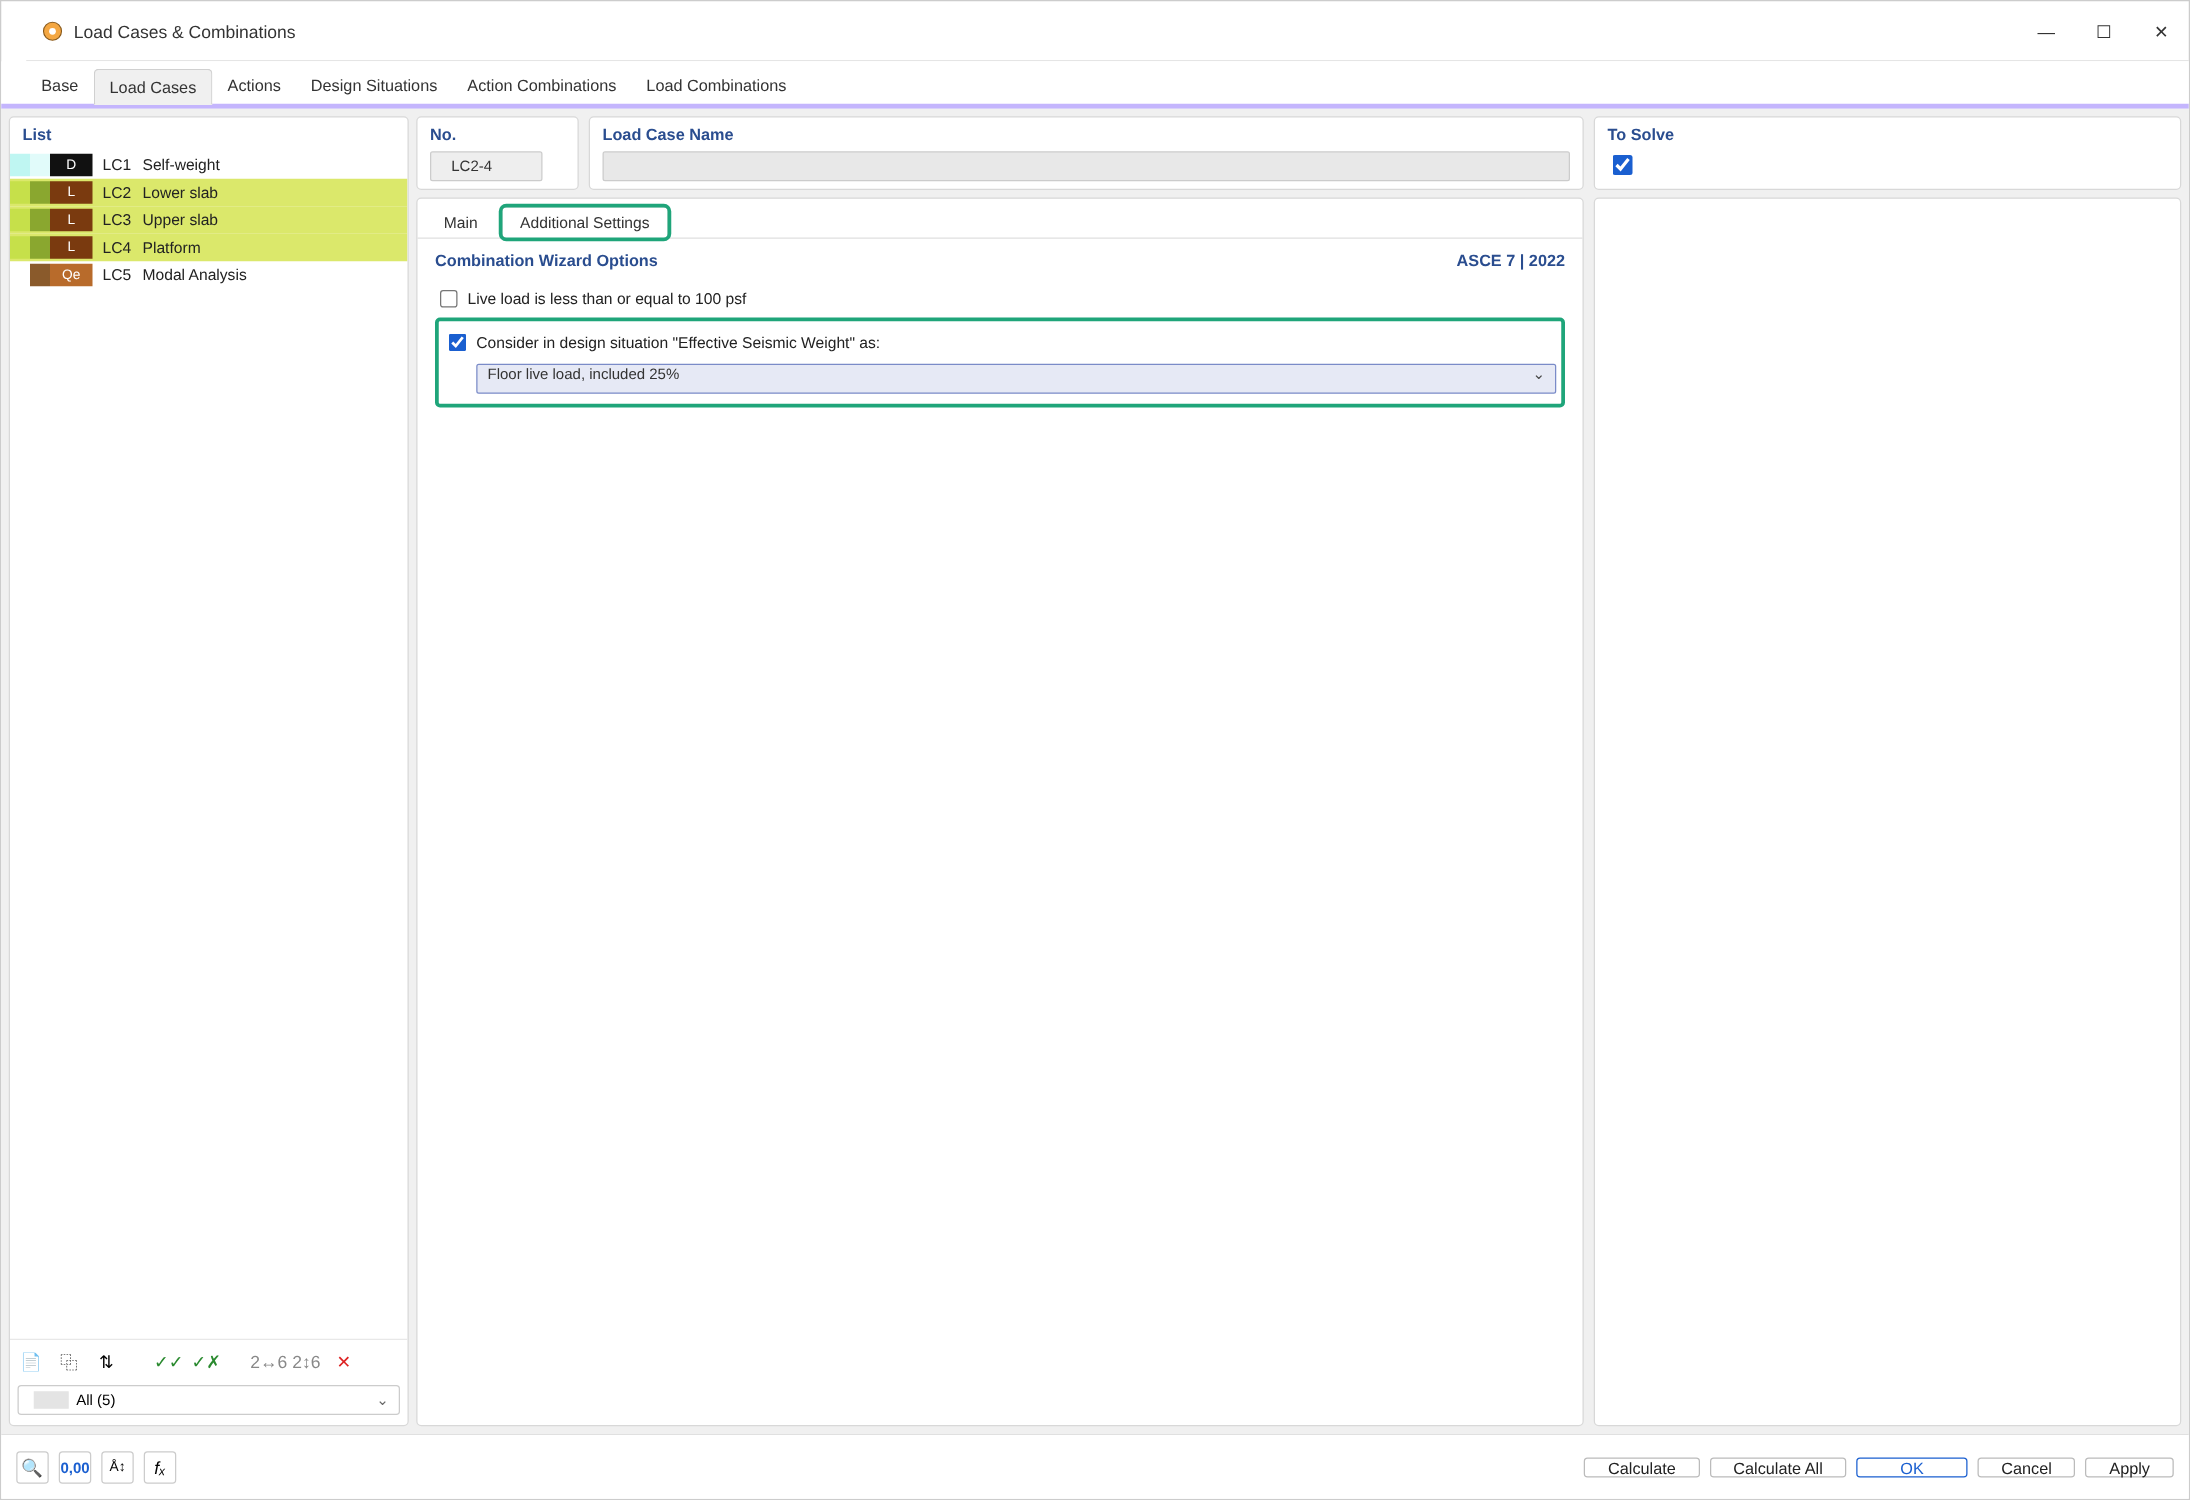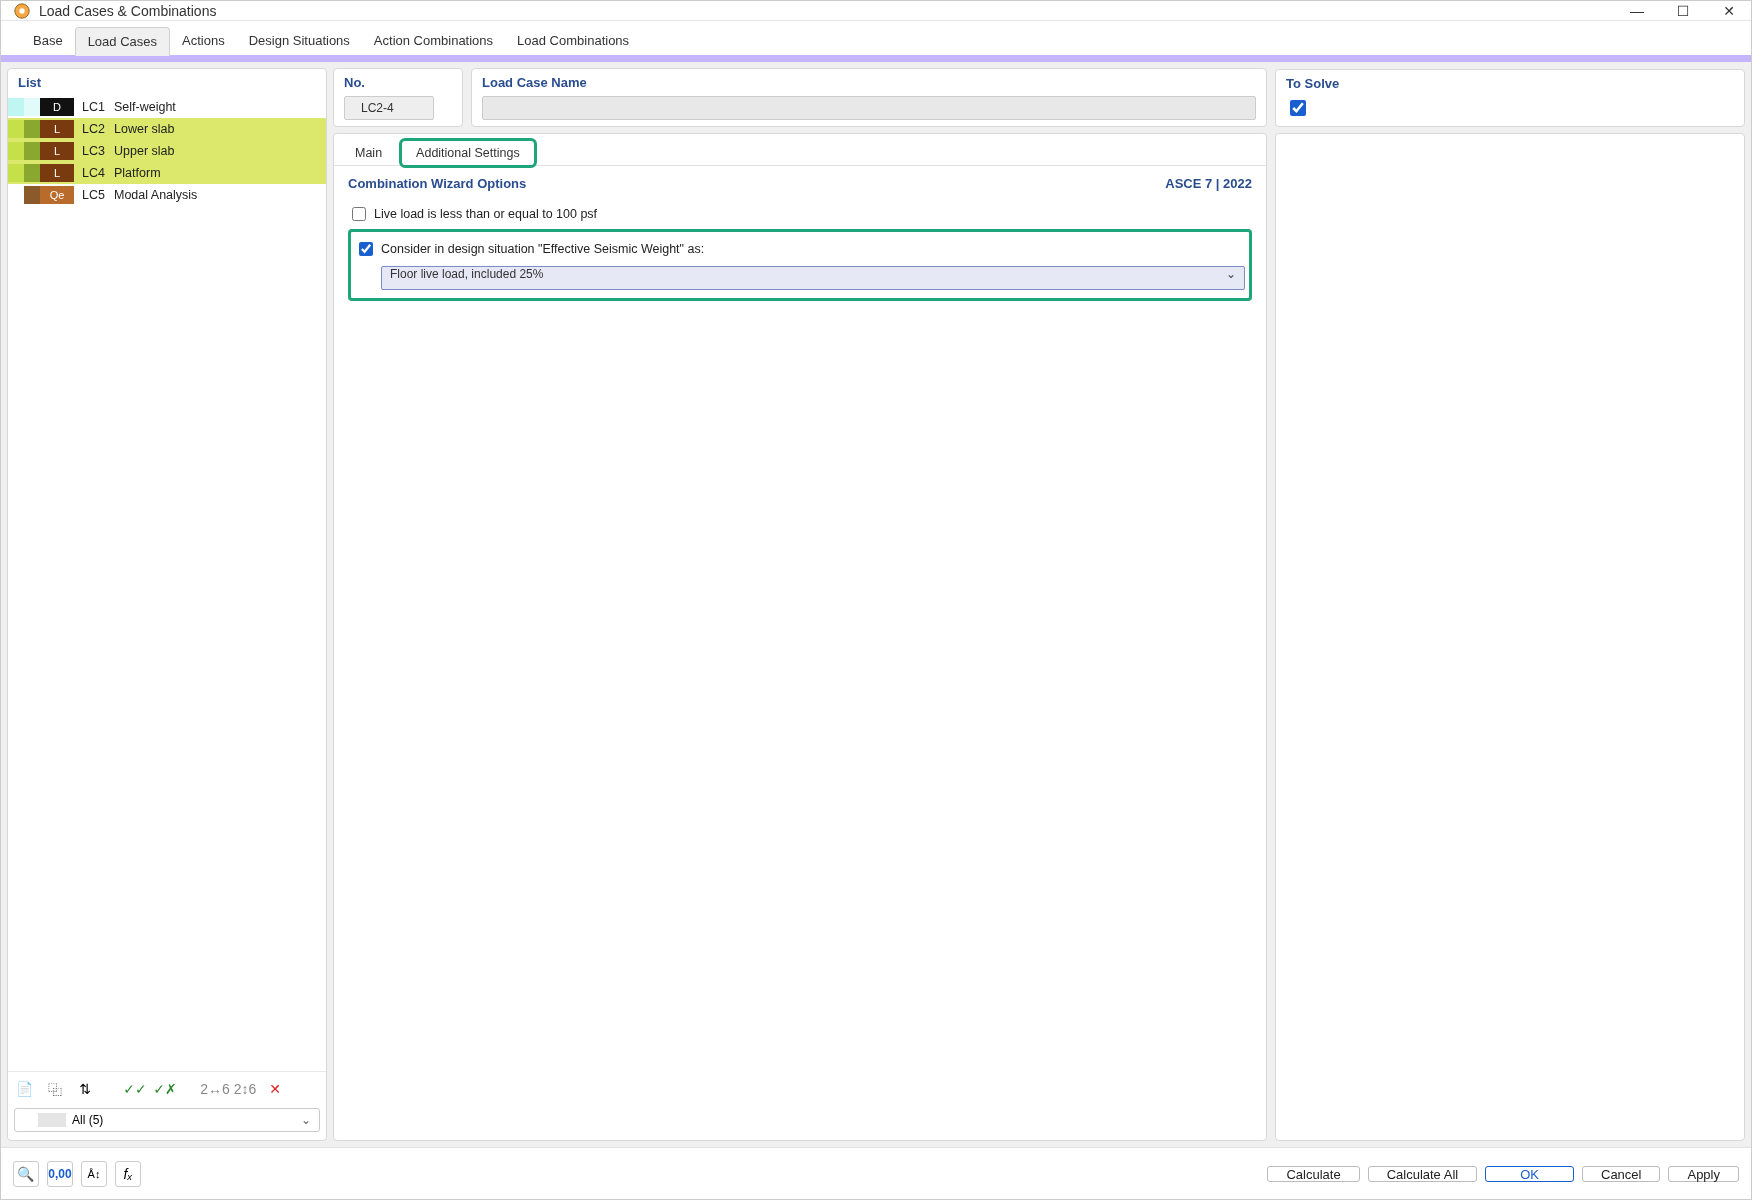--- a/index.html
+++ b/index.html
@@ -1,42 +1,42 @@
 <!DOCTYPE html>
 <html><head>
 <meta charset="utf-8">
 <style>
 * { box-sizing: border-box; font-family: "Segoe UI", Tahoma, sans-serif; }
 html,body { margin:0; padding:0; width:1752px; height:1200px; background:#fff; overflow:hidden; }
 .window { width:1752px; height:1200px; background:#fff; display:flex; flex-direction:column; border:1px solid #ccc; }
-.titlebar { height:20px; display:flex; align-items:center; padding:0 12px; border-bottom:1px solid #e5e5e5; }
+.titlebar { height:48px; display:flex; align-items:center; padding:0 12px; border-bottom:1px solid #e5e5e5;margin-left:20px; }
 .titlebar .appicon { width:18px; height:18px; margin-right:8px; }
 .titlebar .title { font-size:14px; color:#333; flex:1; }
 .winbtns { display:flex; gap:26px; }
 .winbtn { width:20px; height:20px; display:flex; align-items:center; justify-content:center; cursor:pointer; font-size:14px; color:#333; }
-.tabbar { display:flex; border-bottom:7px solid #c4b5fd; padding:0 20px; background:#fff; }
+.tabbar { display:flex; border-bottom:4px solid #c4b5fd; padding:0 20px; background:#fff; }
 .tabbar .tab { padding:6px 12px 6px; font-size:13px; color:#333; cursor:pointer; margin-top:6px; }
 .tabbar .tab.active { background:#f0f0f0; border:1px solid #d0d0d0; border-bottom:1px solid #f0f0f0; border-radius:4px 4px 0 0; margin-bottom:-1px; }
 .body { flex:1; background:#f0f0f0; display:flex; padding:6px; gap:6px; min-height:0; }
 .leftpane { width:320px; background:#fff; border:1px solid #d8d8d8; border-radius:4px; display:flex; flex-direction:column; }
 .panehdr { color:#2a4d8f; font-weight:600; font-size:13px; padding:6px 10px; }
 .list { flex:1; overflow:auto; }
 .row { display:flex; align-items:center; height:22px; font-size:12.5px; }
 .row .swA, .row .swB { width:16px; height:18px; flex:none; }
 .row .swC { width:34px; height:18px; flex:none; margin-right:6px; display:flex; align-items:center; justify-content:center; font-size:11px; color:#fff; }
 .row .lc { width:30px; text-align:left; color:#222; padding-left:2px;}
 .row .nm { color:#222; padding-left:4px;}
 .row.d .swA{background:#bff6f2;} .row.d .swB{background:#e1fbfa;} .row.d .swC{background:#111;} 
 .row.l .swA{background:#c6e04a;} .row.l .swB{background:#8aa72f;} .row.l .swC{background:#7a3a0f;} .row.l{background:#dbe86b;}
 .row.q .swA{background:#fff;} .row.q .swB{background:#8a5a2b;} .row.q .swC{background:#b86b2b; color:#fff;}
 .lefttoolbar { display:flex; padding:6px 6px 4px; gap:8px; align-items:center; border-top:1px solid #e8e8e8; }
 .tbicon { width:22px; height:22px; display:flex; align-items:center; justify-content:center; cursor:pointer; font-size:14px; }
 .tbspacer { width:12px; }
 .filterbar { padding:4px 6px 8px; }
-.filterbtn { width:100%; height:24px; border:1px solid #ccc; border-radius:3px; background:#fff; display:flex; align-items:center; font-size:12px; padding:0 23px; cursor:pointer; position:relative; }
+.filterbtn { width:100%; height:24px; border:1px solid #ccc; border-radius:3px; background:#fff; display:flex; align-items:center; font-size:12px; padding:0 12px; cursor:pointer; position:relative; }
 .filterbtn .fsw { width:28px; height:14px; background:#e4e4e4; margin-right:6px;}
 .filterbtn::after { content:"⌄"; position:absolute; right:8px; color:#666; }
 .rightpane { flex:1; display:flex; flex-direction:column; min-width:0; }
 .toprow { display:flex; gap:8px; margin-bottom:6px;align-items:center; }
 .card { background:#fff; border:1px solid #d8d8d8; border-radius:4px; padding:6px 10px; }
 .card .hdr { color:#2a4d8f; font-weight:600; font-size:13px; margin-bottom:6px; }
 .noinput { width:90px; height:24px; border:1px solid #ccc; background:#eee; border-radius:2px; font-size:12px; padding:0 16px; color:#333; }
 .nocard{width:130px;}
 .namecard{flex:1;}
 .nameinput { width:100%; height:24px; border:1px solid #ccc; background:#e8e8e8; border-radius:2px; }

